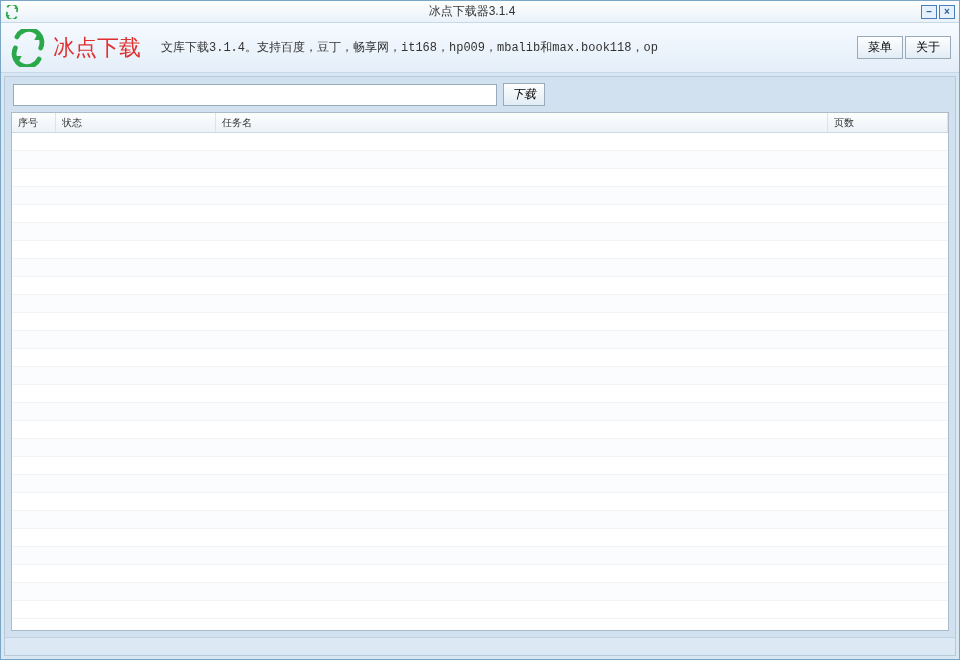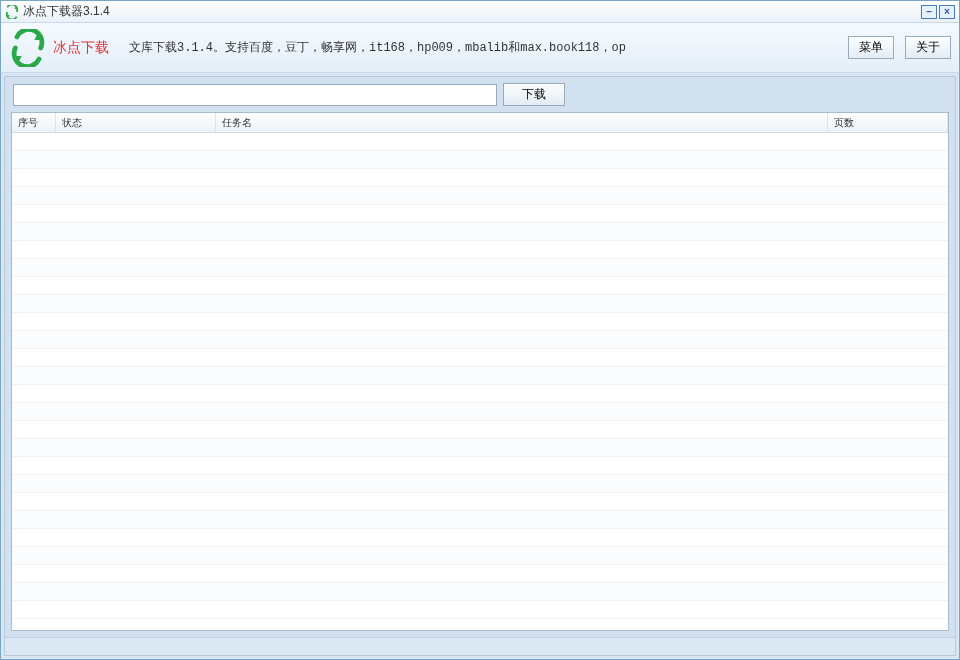--- a/index.html
+++ b/index.html
@@ -25,21 +25,21 @@
       border-bottom: 1px solid #c8d8e8;
       display: flex;
       align-items: center;
       padding: 0 4px;
     }
     .titlebar-icon {
       width: 14px; height: 14px;
       margin-right: 4px;
     }
     .titlebar-icon svg { width:14px; height:14px; }
-    .titlebar-title { flex: 1; color: #333; }
+    .titlebar-title { flex: 1; color: #333; text-align: center; }
     .titlebar-buttons { display: flex; gap: 2px; }
     .tb-btn {
       width: 16px; height: 14px;
       border: 1px solid #4a7dbb;
       background: #e6f1fb;
       display:flex; align-items:center; justify-content:center;
       color:#2a5a9a; font-weight:bold; font-size:10px;
       cursor:pointer;
     }
     .header-row {
@@ -48,32 +48,32 @@
       align-items: center;
       padding: 0 8px;
       background: linear-gradient(to bottom, #f5faff, #e4eef8);
       border-bottom: 1px solid #c8d8e8;
     }
     .app-logo {
       width: 38px; height: 38px; margin-right: 6px;
     }
     .app-logo svg { width:38px; height:38px; }
     .app-name {
-      font-size: 14px;
+      font-size: 22px;
       font-family: "KaiTi", "STKaiti", serif;
       color: #e03030;
       margin-right: 20px;
       text-align: center;
     }
     .app-desc {
       color: #333; font-size: 12px; font-family: Liberation Mono, monospace;
       flex:1;
     }
     .header-buttons {
-      display:flex; gap:11px;
+      display:flex; gap:2px;
     }
     .hdr-btn {
       padding: 2px 10px;
       border:1px solid #9ab;
       background: linear-gradient(to bottom,#fdfefe,#e2ecf5);
       cursor:pointer;
       font-size:12px;
     }
     .content {
       flex:1;
@@ -120,24 +120,24 @@
     .search-row {
       padding:6px 8px;
       display:flex; gap:6px; align-items:center;
     }
     .url-input {
       width: 484px; height: 22px;
       border:1px solid #9ab; background:#fff;
       padding:0 4px; font-size:12px;
     }
     .dl-btn {
-      padding:2px 18px;
+      padding:2px 8px;
       border:1px solid #9ab;
       background:linear-gradient(to bottom,#fdfefe,#e2ecf5);
-      cursor:pointer; font-size:12px;
+      cursor:pointer; font-size:12px;font-style:italic;
     }
     .table-wrap {
       margin:0 6px 6px 6px;
       flex:1;
       background:#fff;
       border:1px solid #aabccc;
       display:flex; flex-direction:column;
       overflow:hidden;
     }
     .thead {

